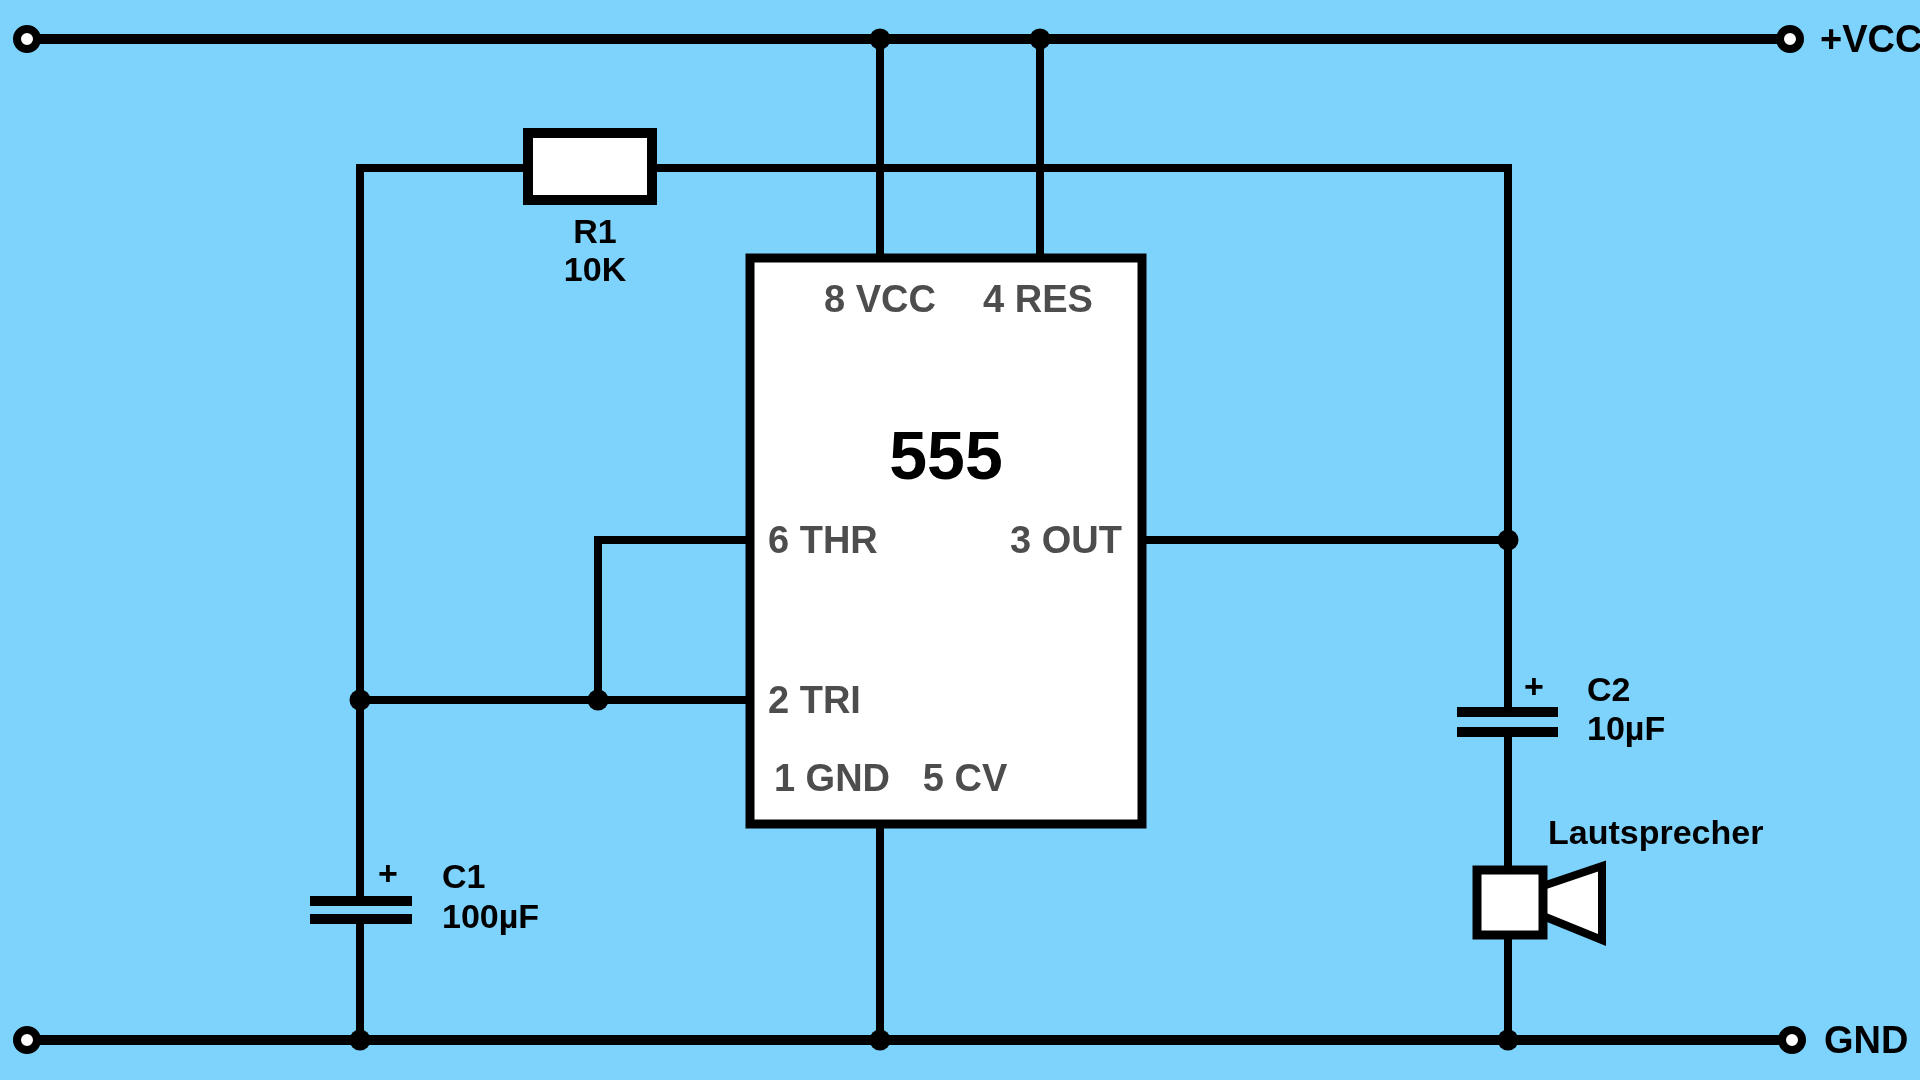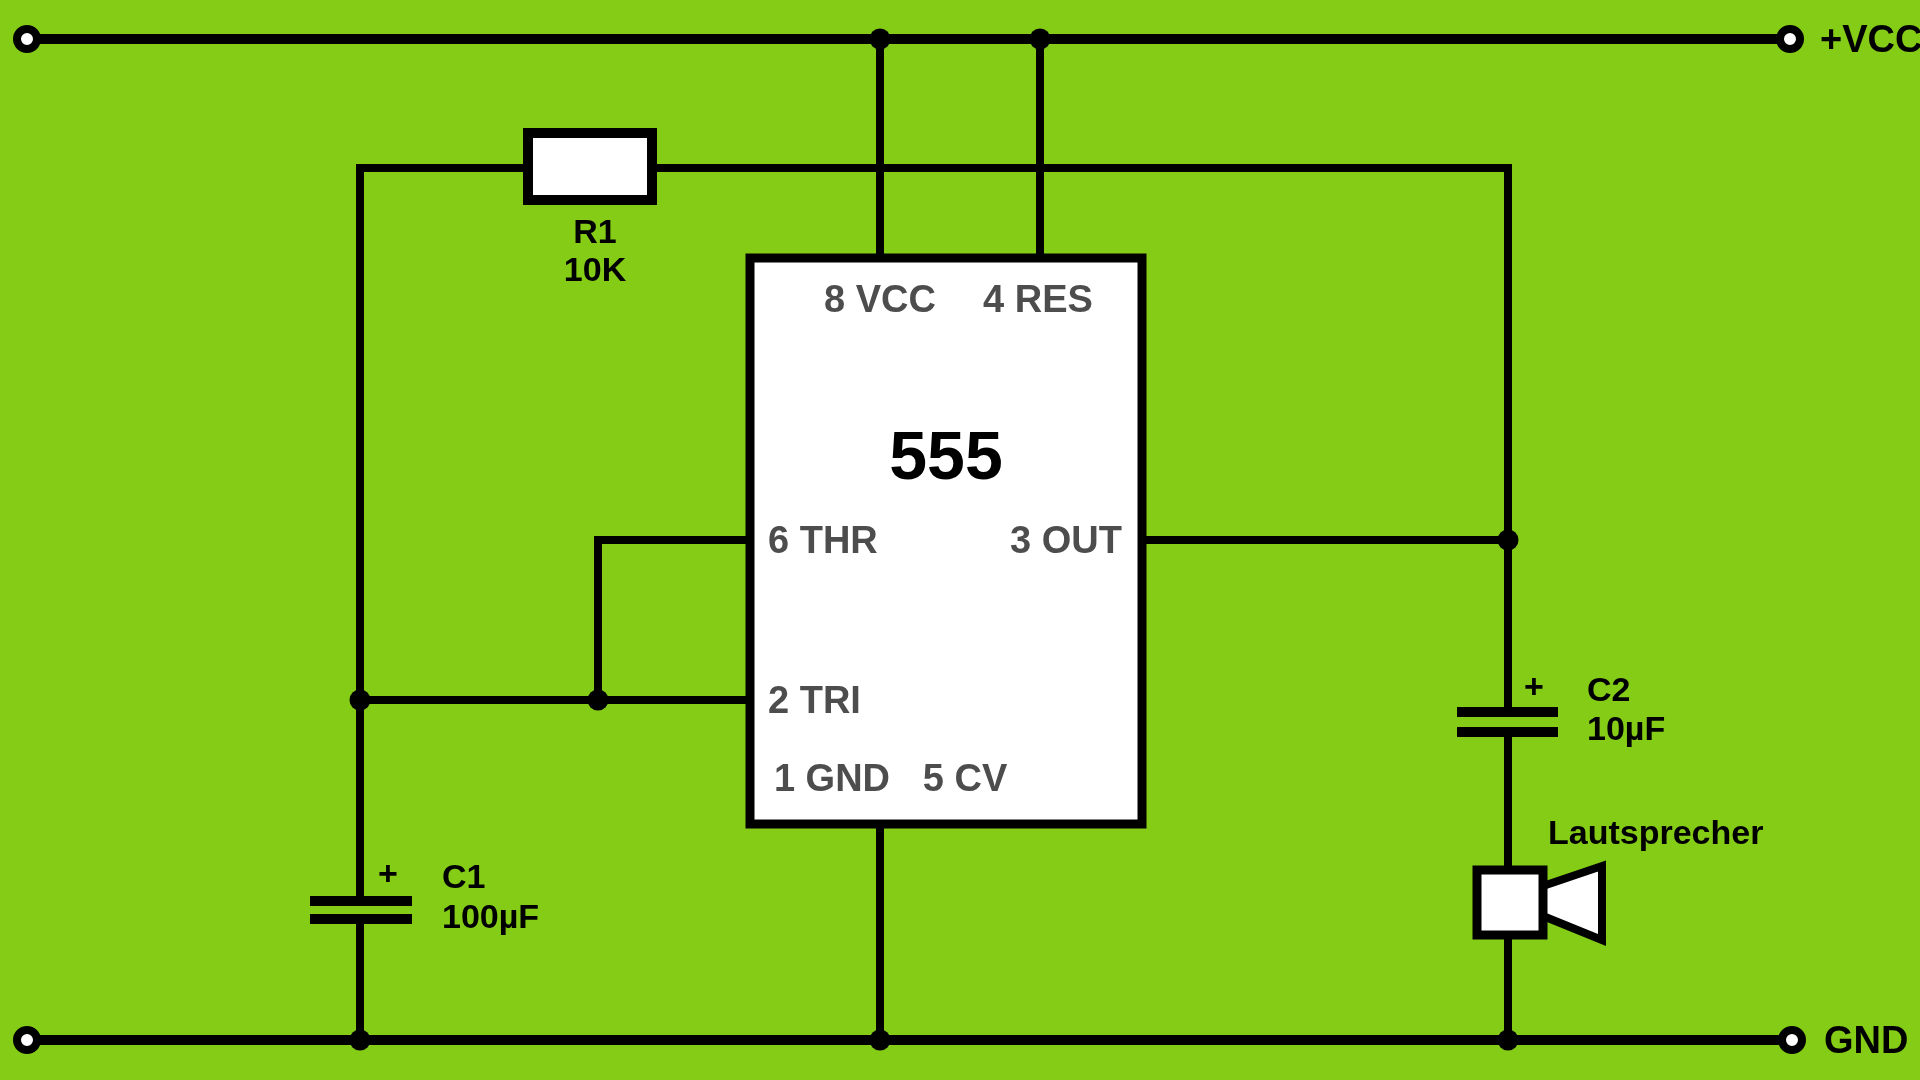--- a/index.html
+++ b/index.html
@@ -6,21 +6,21 @@
     margin: 0;
     padding: 0;
     background: #ffffff;
     width: 1920px;
     height: 1080px;
     overflow: hidden;
   }
   .stage {
     width: 1920px;
     height: 1080px;
-    background: #84cc16;
+    background: #7dd3fc;
   }
   svg {
     display: block;
   }
   text {
     font-family: "Liberation Sans", "DejaVu Sans", sans-serif;
     font-weight: bold;
   }
 </style>
 </head>

